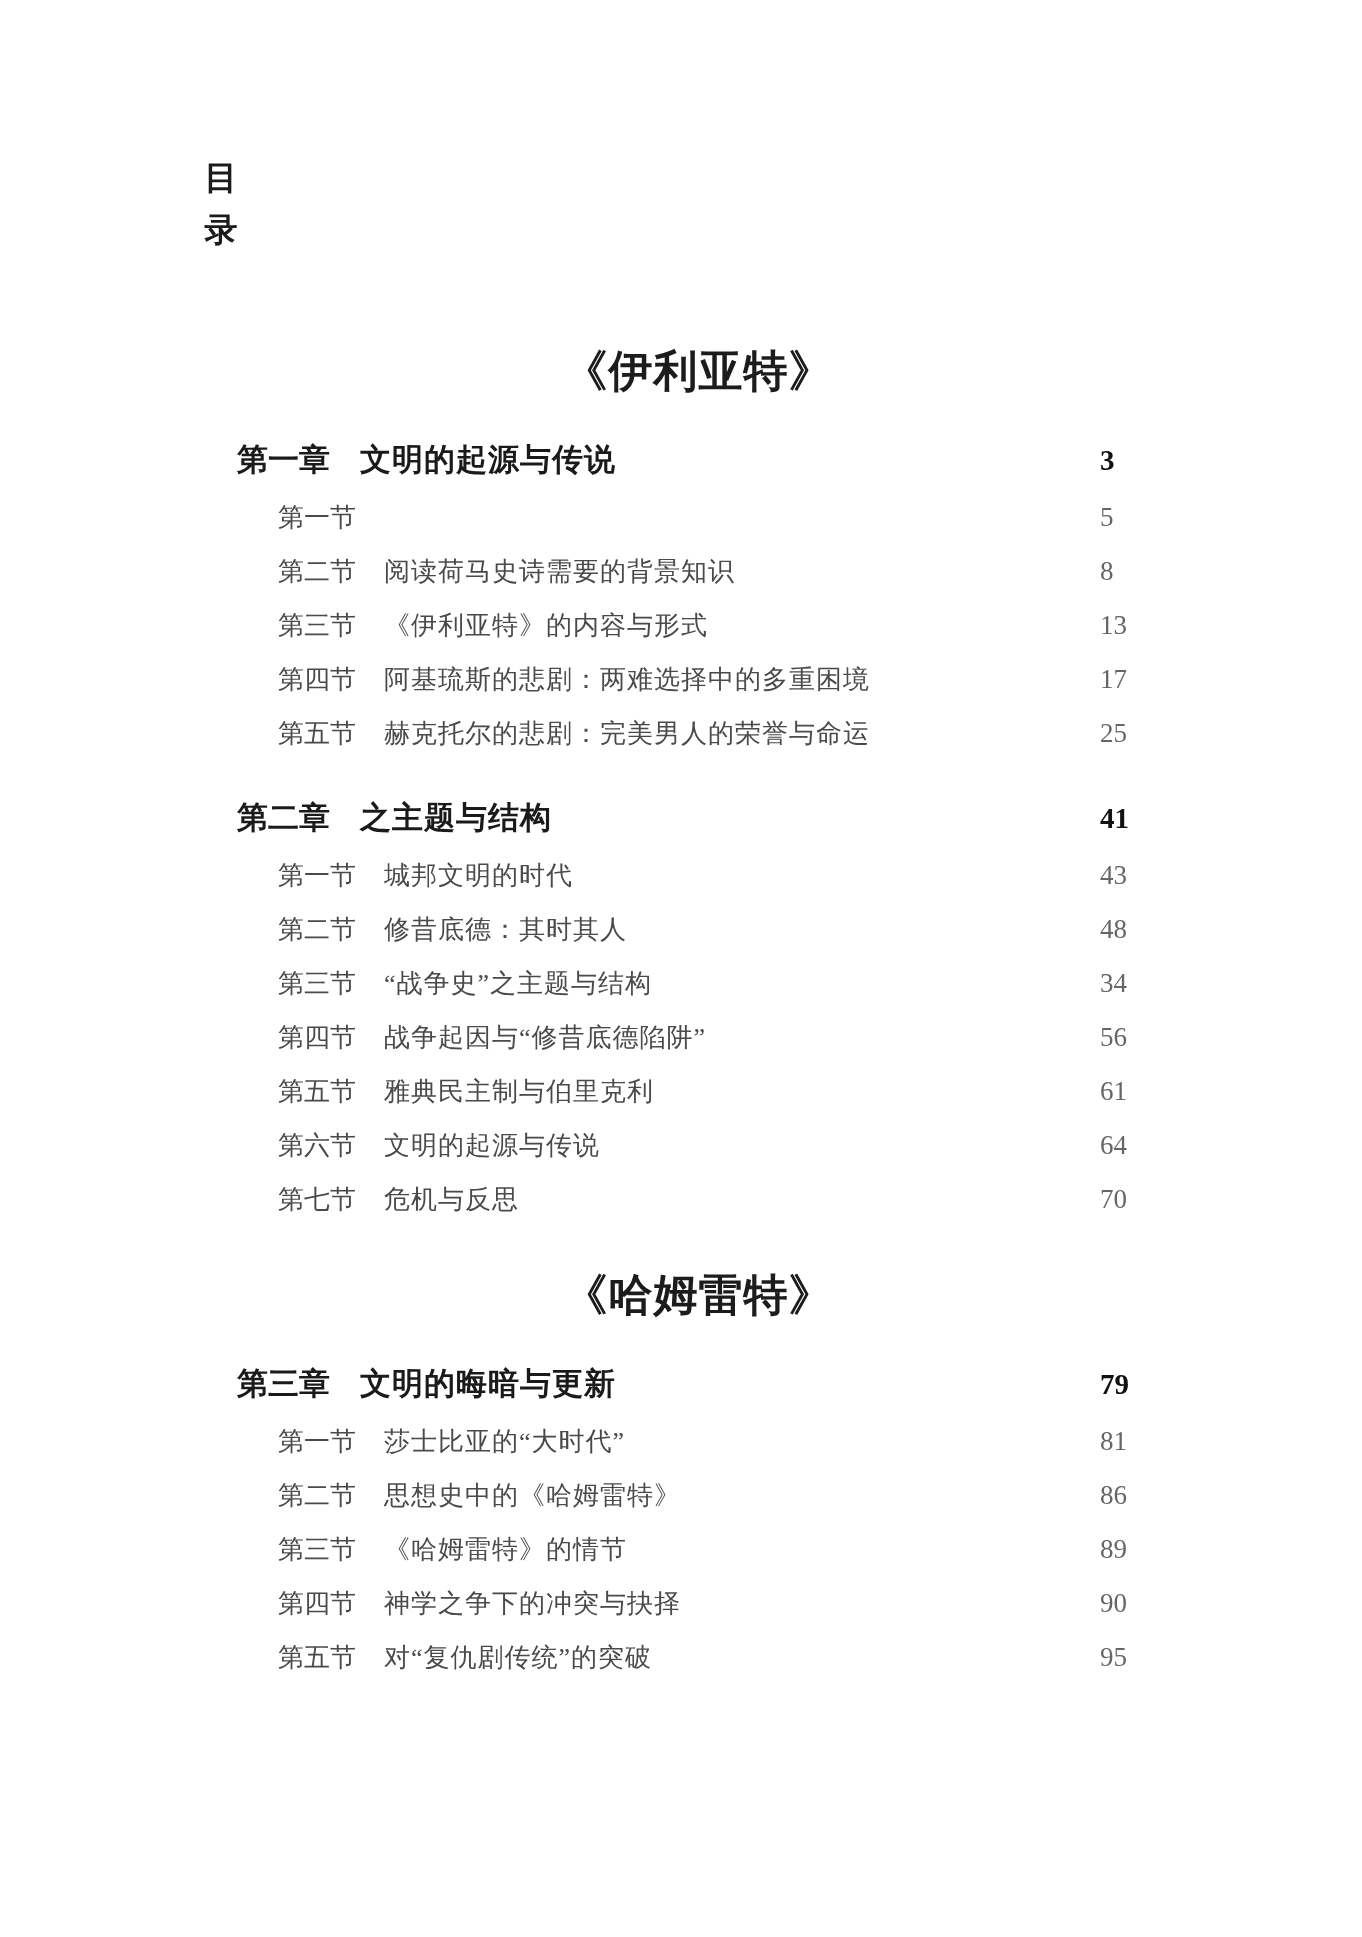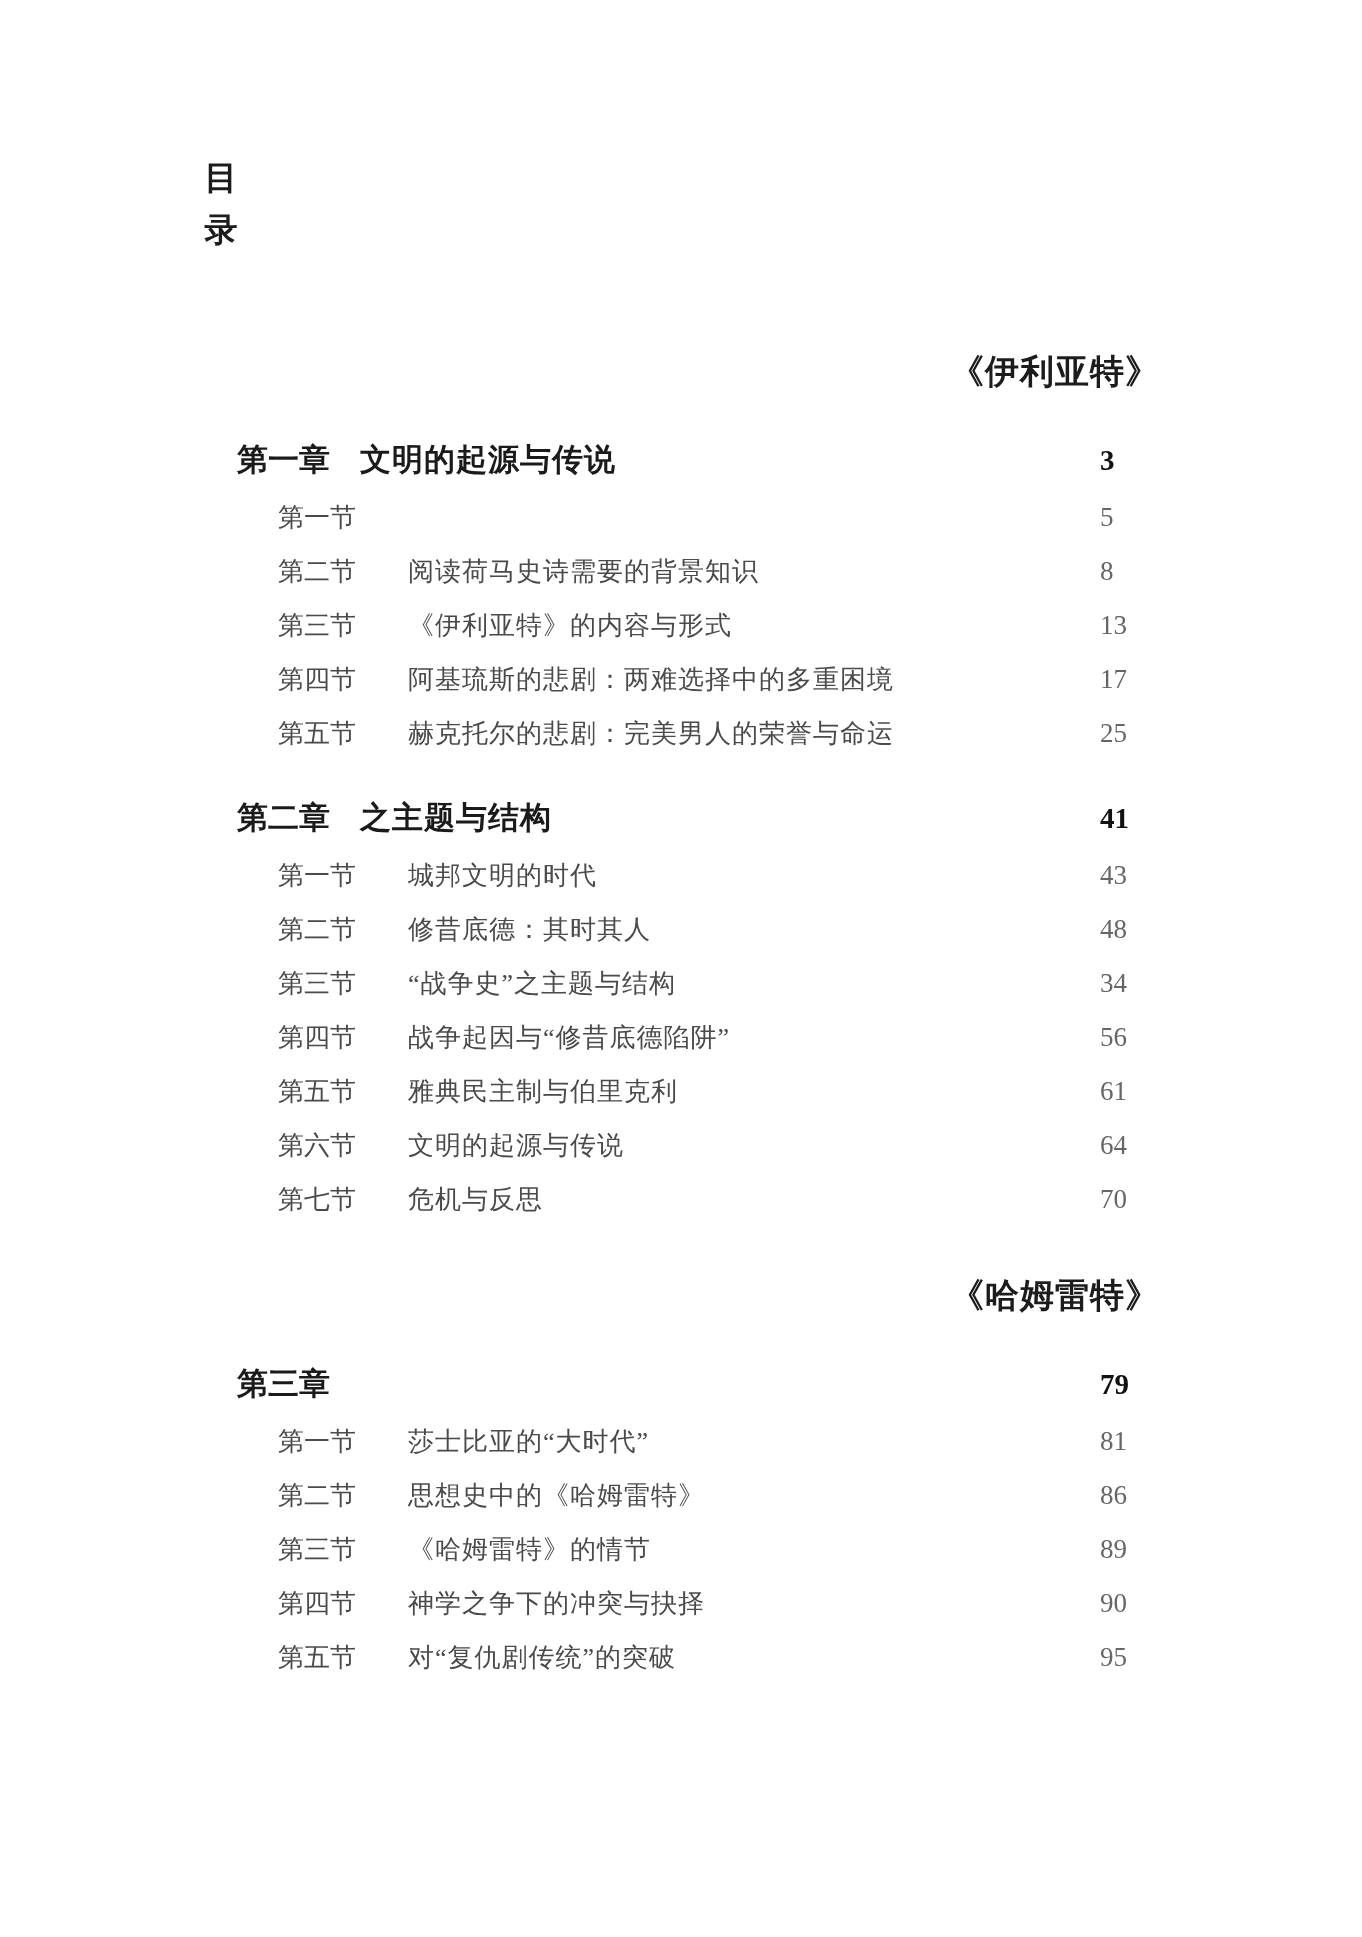--- a/index.html
+++ b/index.html
@@ -29,25 +29,25 @@
   }
   
   .content {
     position: absolute;
     left: 237px;
     top: 350px;
     width: 923px;
   }
   .book-title {
     margin: 56px 0 0 0;
-    font-size: 34px;
+    font-size: 44px;
     font-weight: bold;
     color: #1c1c1c;
     line-height: 44px;
-    text-align: right;
+    text-align: center;
     letter-spacing: 1px;
   }
   .part:first-child .book-title {
     margin-top: 0;
   }
   .row {
     display: flex;
     align-items: baseline;
   }
   .chapter-row {
@@ -61,21 +61,20 @@
     margin-right: 30px;
     flex-shrink: 0;
     font-family: Liberation Serif, serif;
   }
   .section-row {
     margin-top: 17px;
     font-size: 26px;
     color: #4a4a4a;
     line-height: 36px;
     padding-left: 41px;
-    gap: 24px;
   }
   .section-row .label {
     margin-right: 28px;
     flex-shrink: 0;
   }
   .title {
     letter-spacing: 1px;
   }
   .spacer {
     flex: 1;
@@ -202,20 +201,21 @@
     <span class="title">危机与反思</span>
     <span class="spacer"></span>
     <span class="page-num">70</span>
   </div>
 </section>
 
   <section class="part">
     <h2 class="book-title">《哈姆雷特》</h2>
     <div class="row chapter-row">
       <span class="label">第三章</span>
+      <span class="title">文明的晦暗与更新</span>
       <span class="spacer"></span>
       <span class="page-num">79</span>
     </div>
 
   <div class="row section-row">
     <span class="label">第一节</span>
     <span class="title">莎士比亚的“大时代”</span>
     <span class="spacer"></span>
     <span class="page-num">81</span>
   </div>

